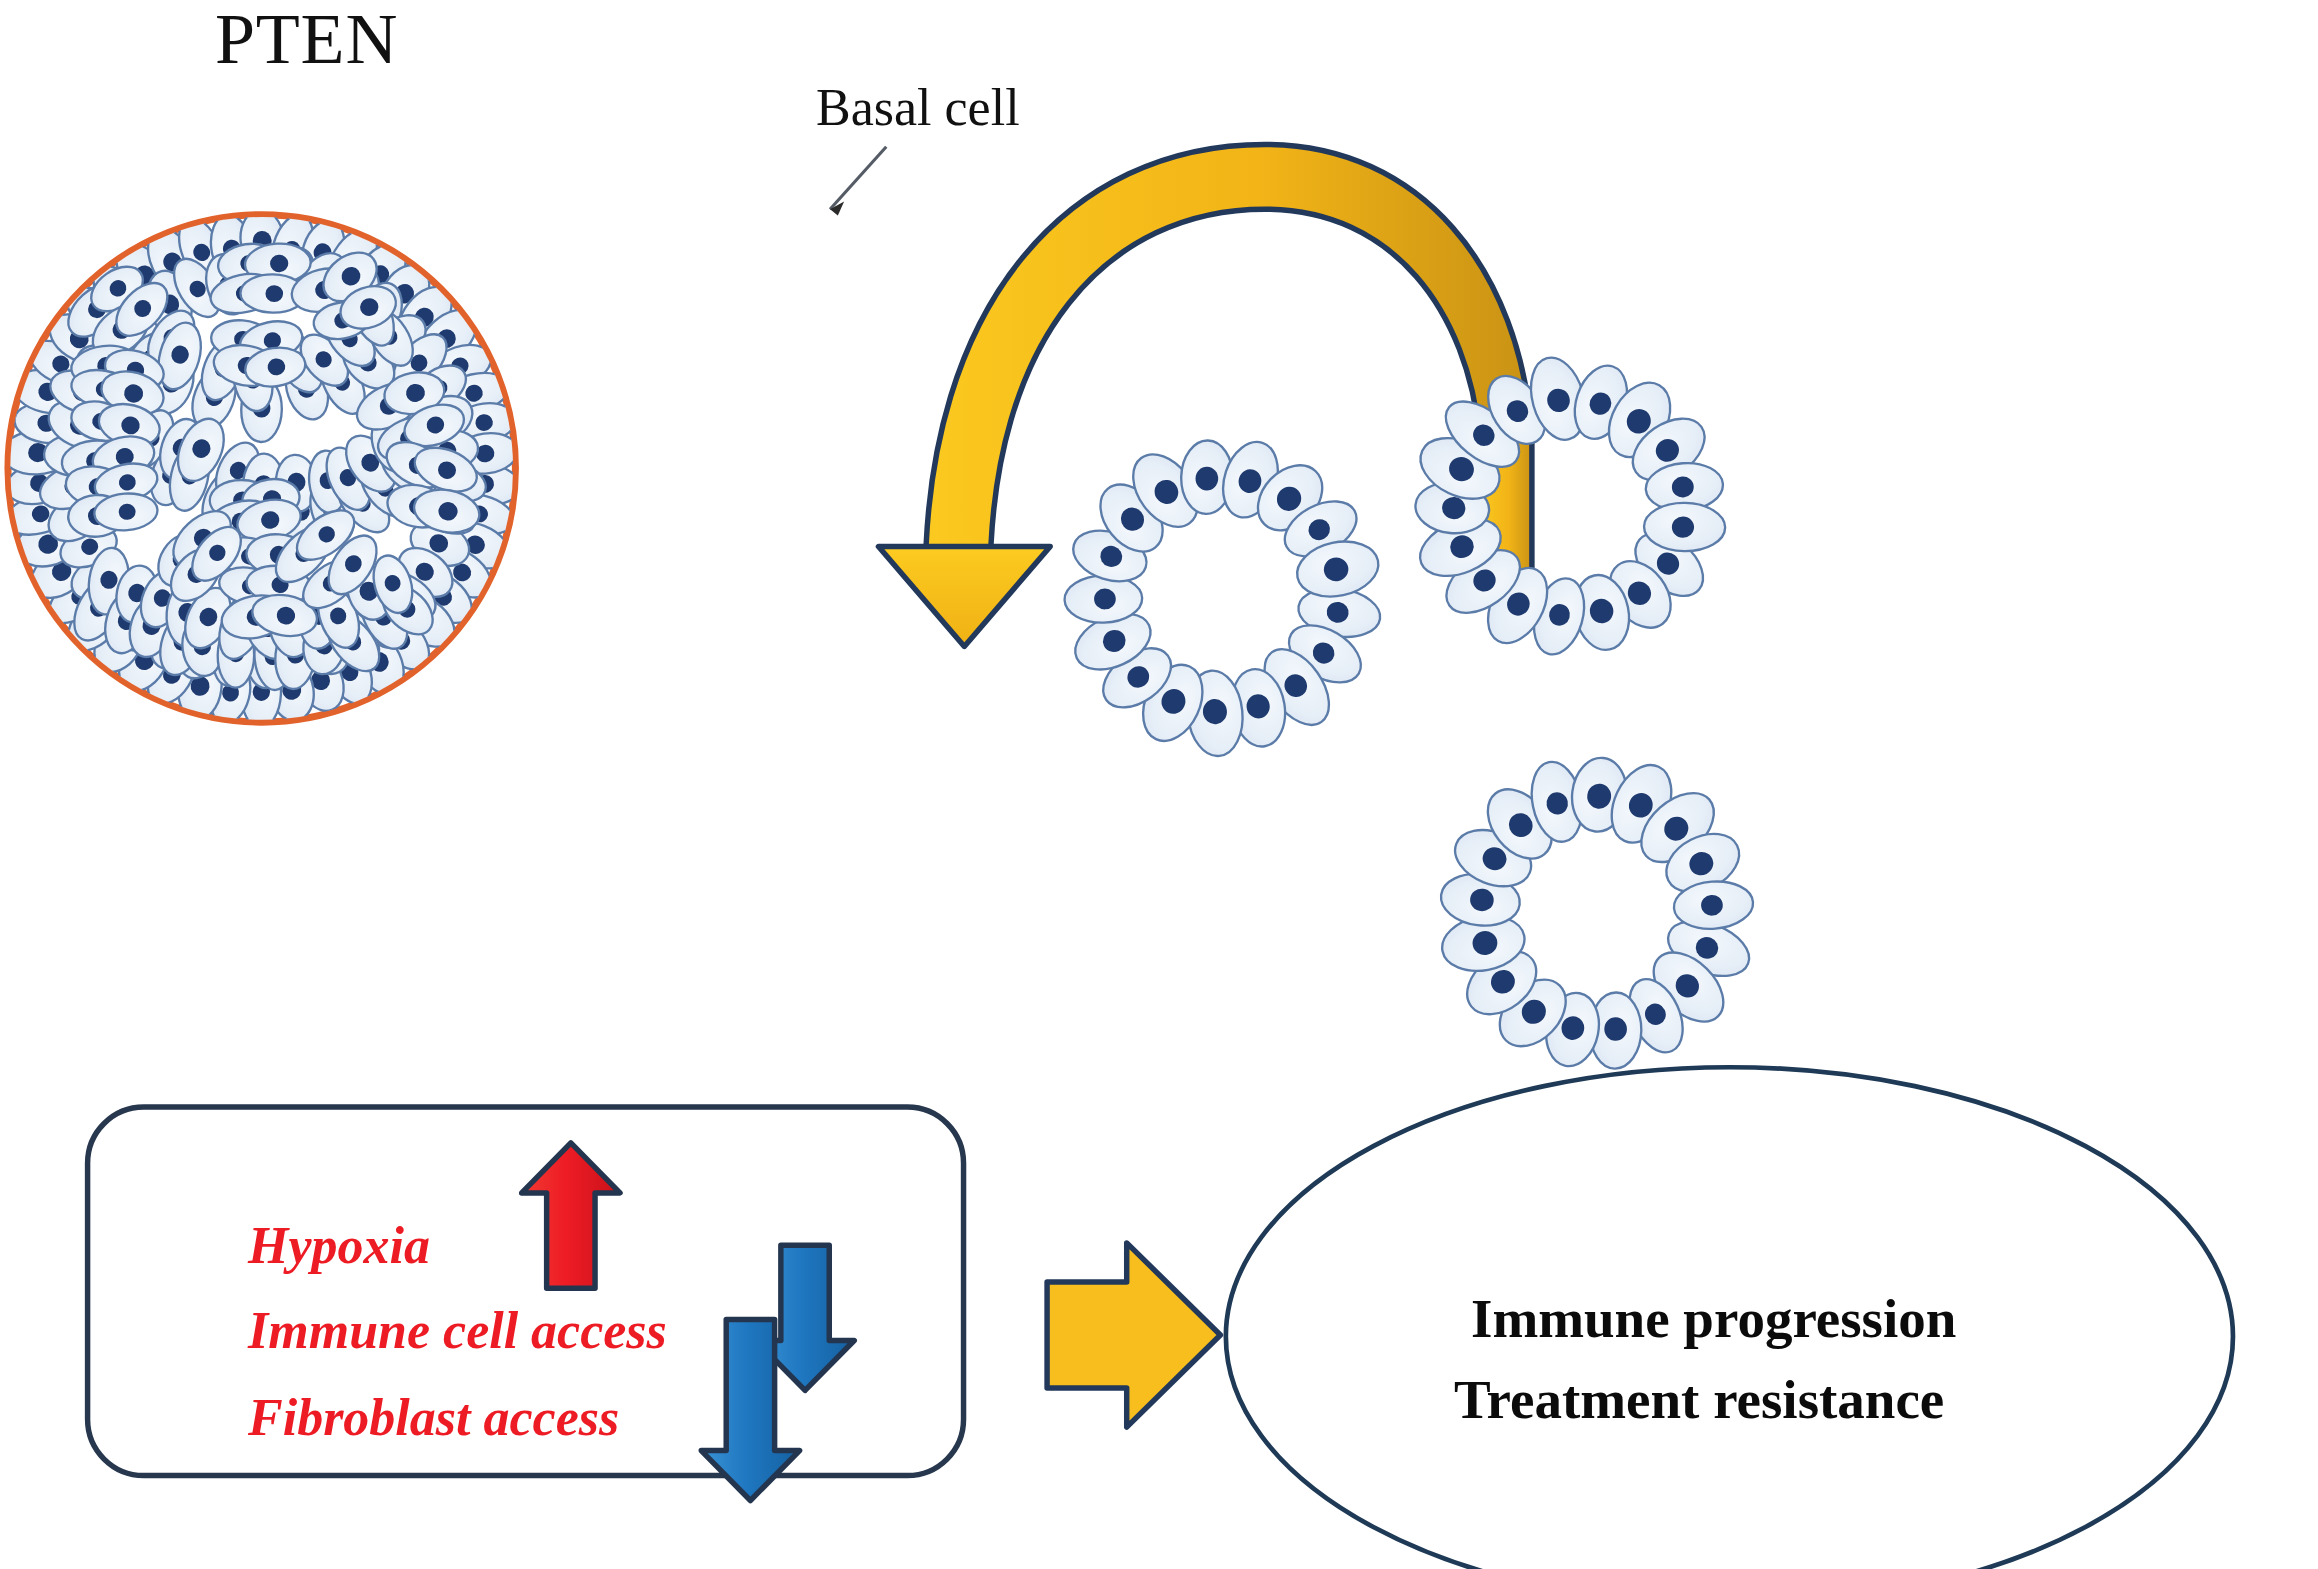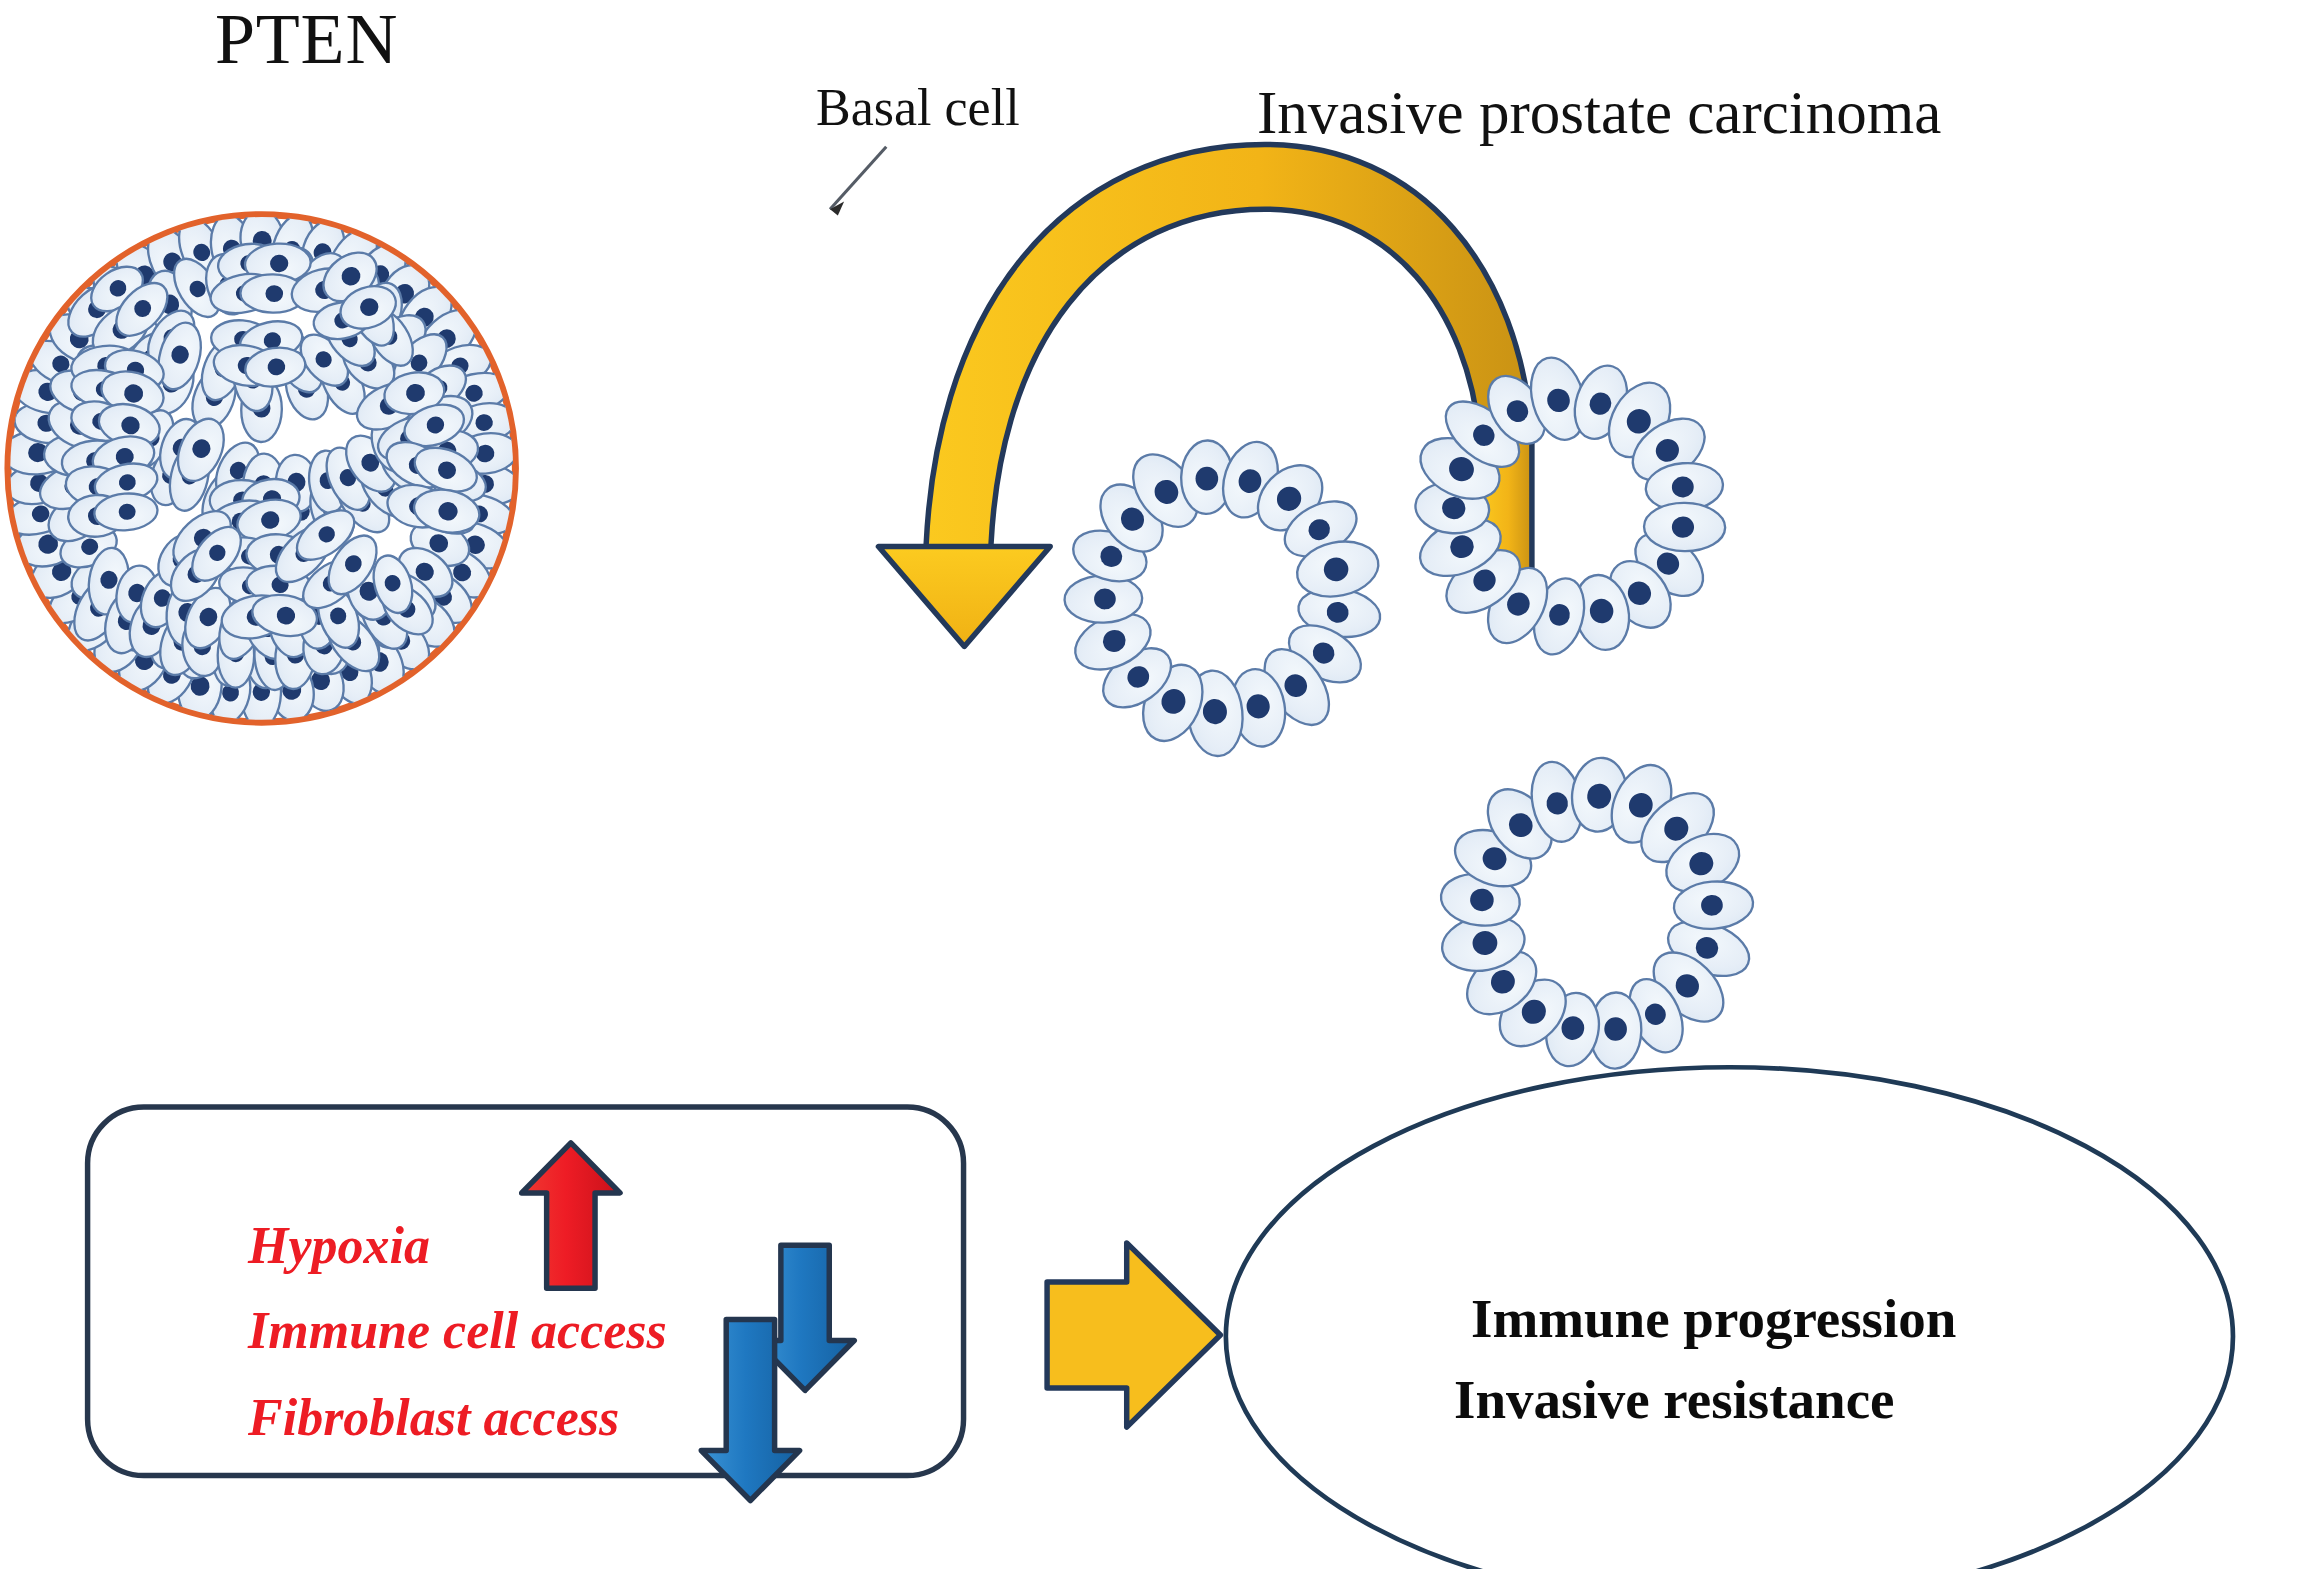--- a/index.html
+++ b/index.html
@@ -1133,23 +1133,22 @@
 
   <g>
     <path d="M1341,1642 L1443,1642 L1443,1592 L1563,1710 L1443,1828 L1443,1778 L1341,1778 Z" fill="#F7BE1D" stroke="#23395B" stroke-width="7" stroke-linejoin="round"></path>
   </g>
 
   <ellipse cx="2215" cy="1712" rx="645" ry="345" fill="#ffffff" stroke="#1F3A56" stroke-width="6"></ellipse>
 </svg>
 
 <div class="txt" id="idcp-title">PTEN</div>
 <div class="txt" id="basal-label">Basal cell</div>
-<div class="txt" id="invasive-label">Invasive prostate carcinoma</div>
 
 <div class="redline" id="red-1">Hypoxia</div>
 <div class="redline" id="red-3">Fibroblast access</div>
 <div class="redline" id="red-2">Immune cell access</div>
 
 <div class="ellipse-text" id="ell-1">Immune progression</div>
-<div class="ellipse-text" id="ell-2">Invasive resistance</div>
+<div class="ellipse-text" id="ell-2">Treatment resistance</div>
 
 </div>
 
 
 </body></html>

